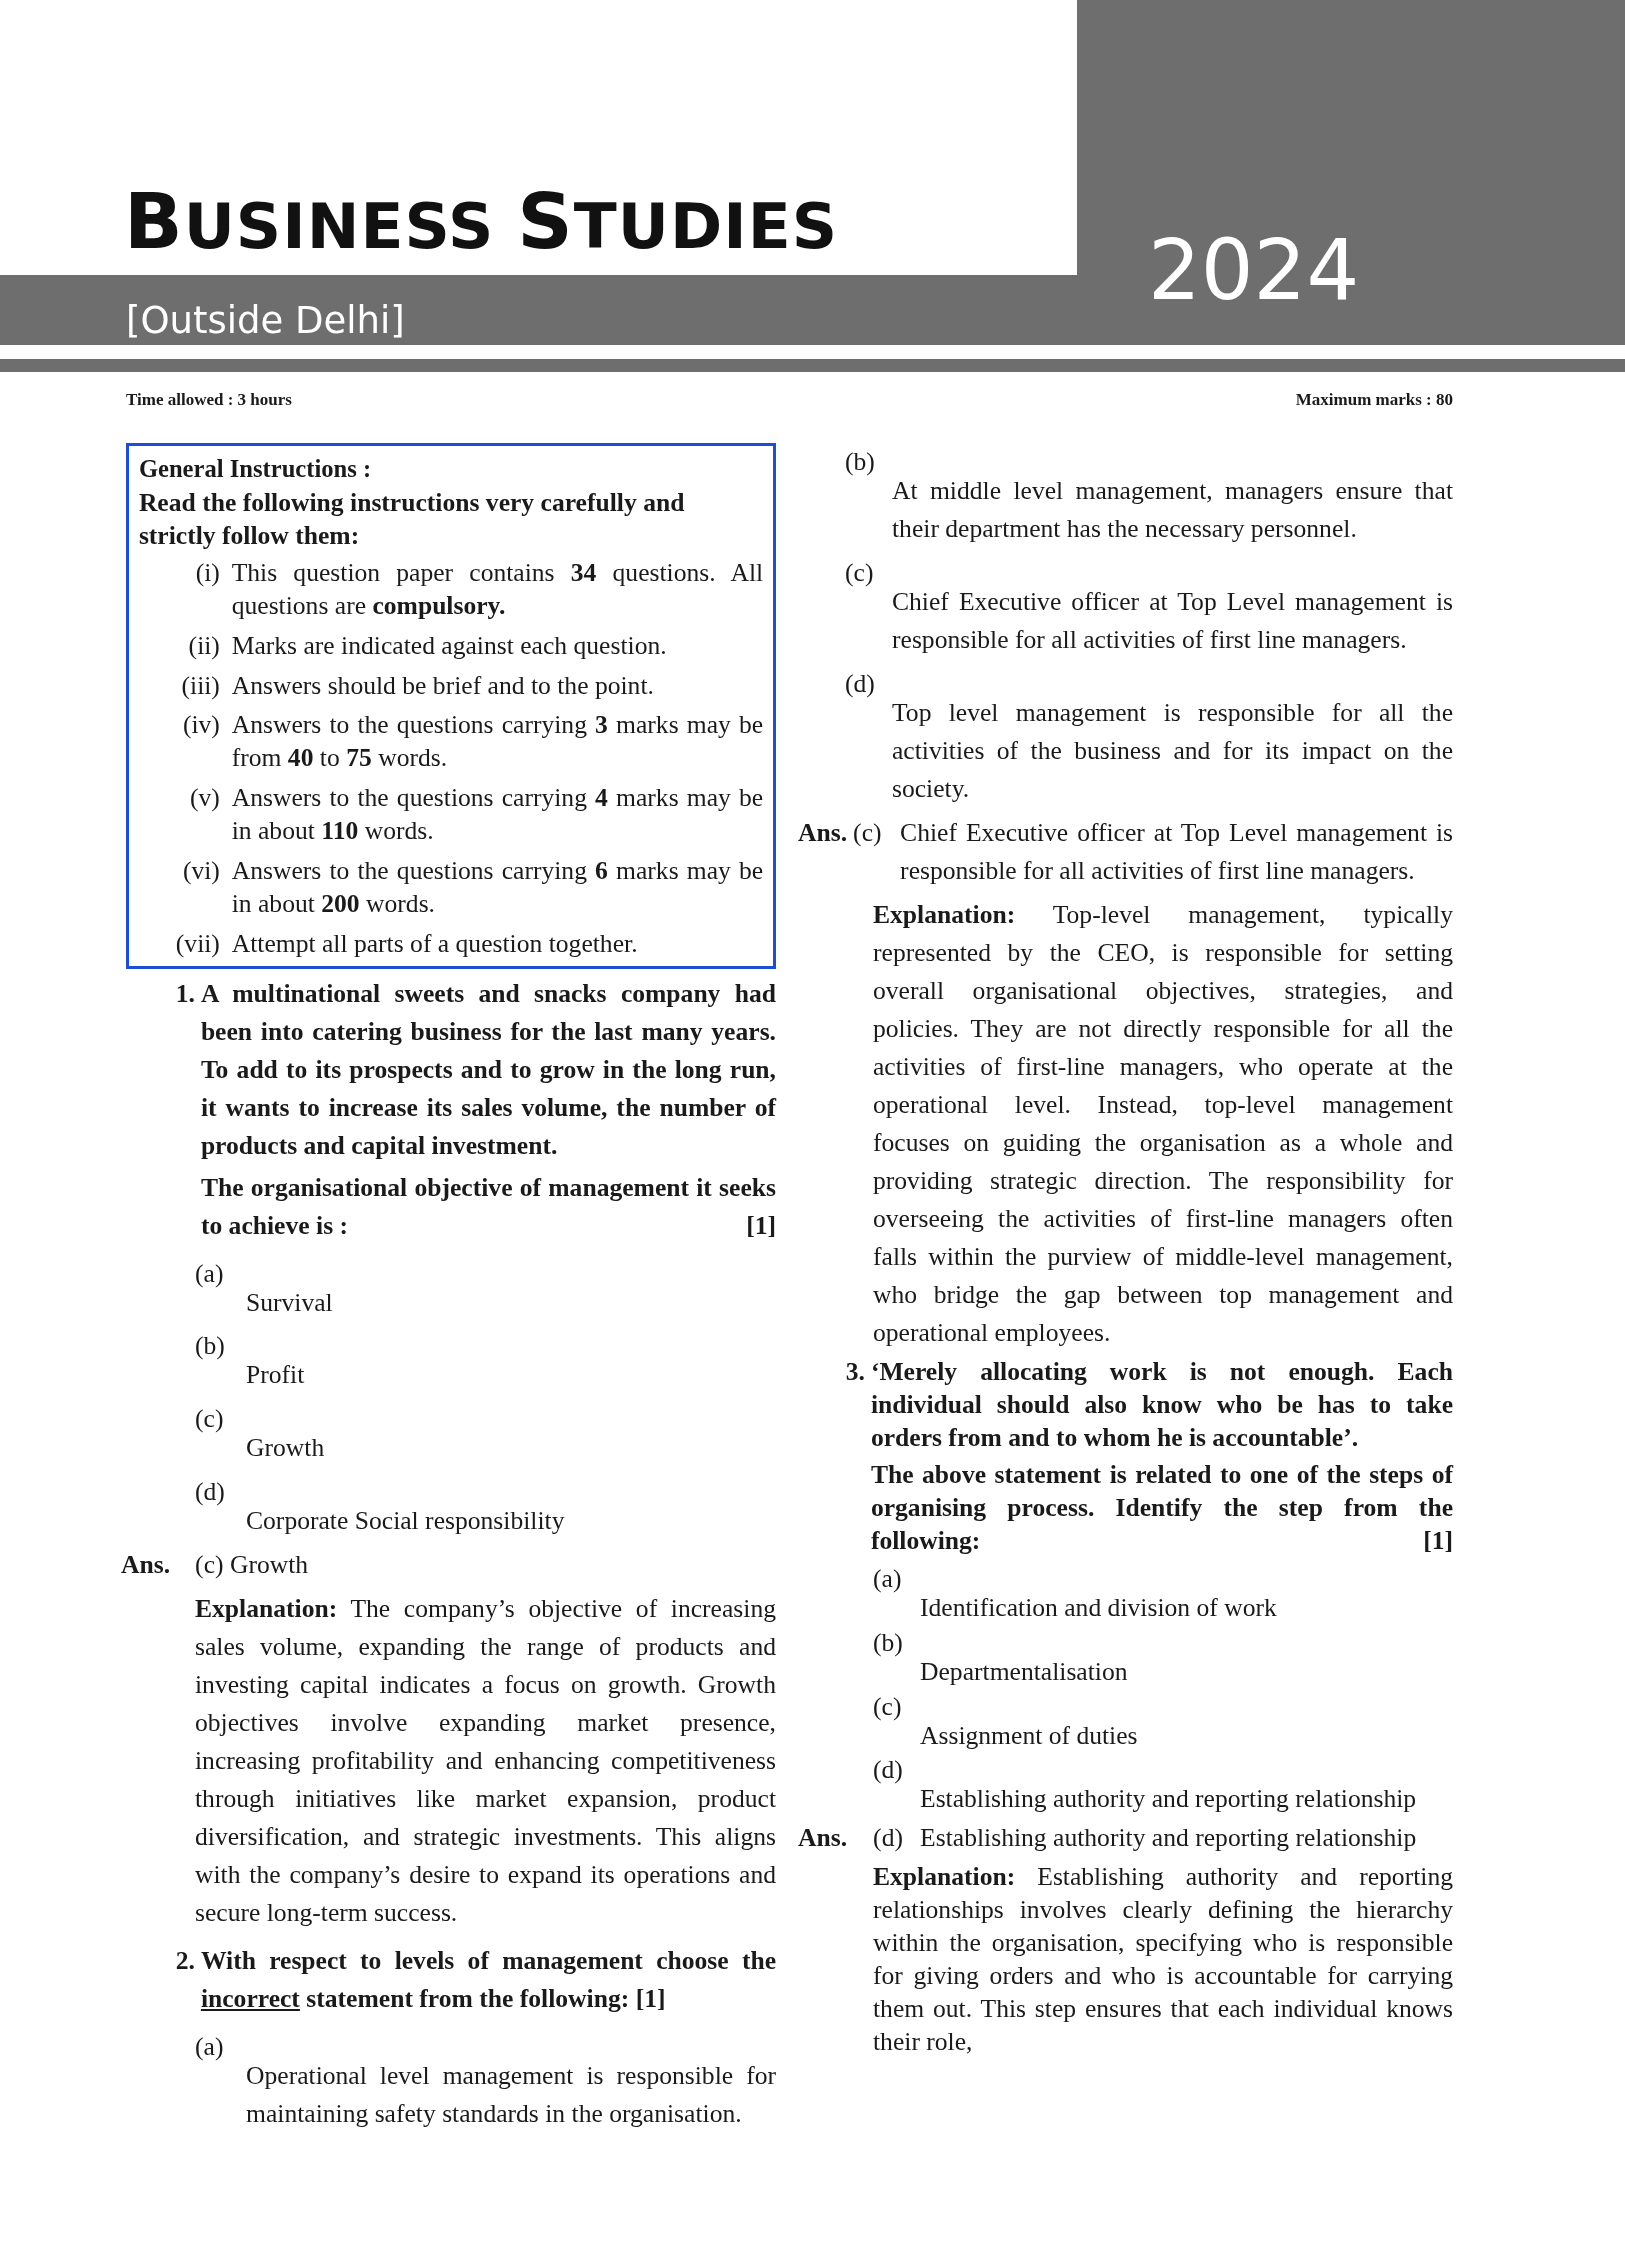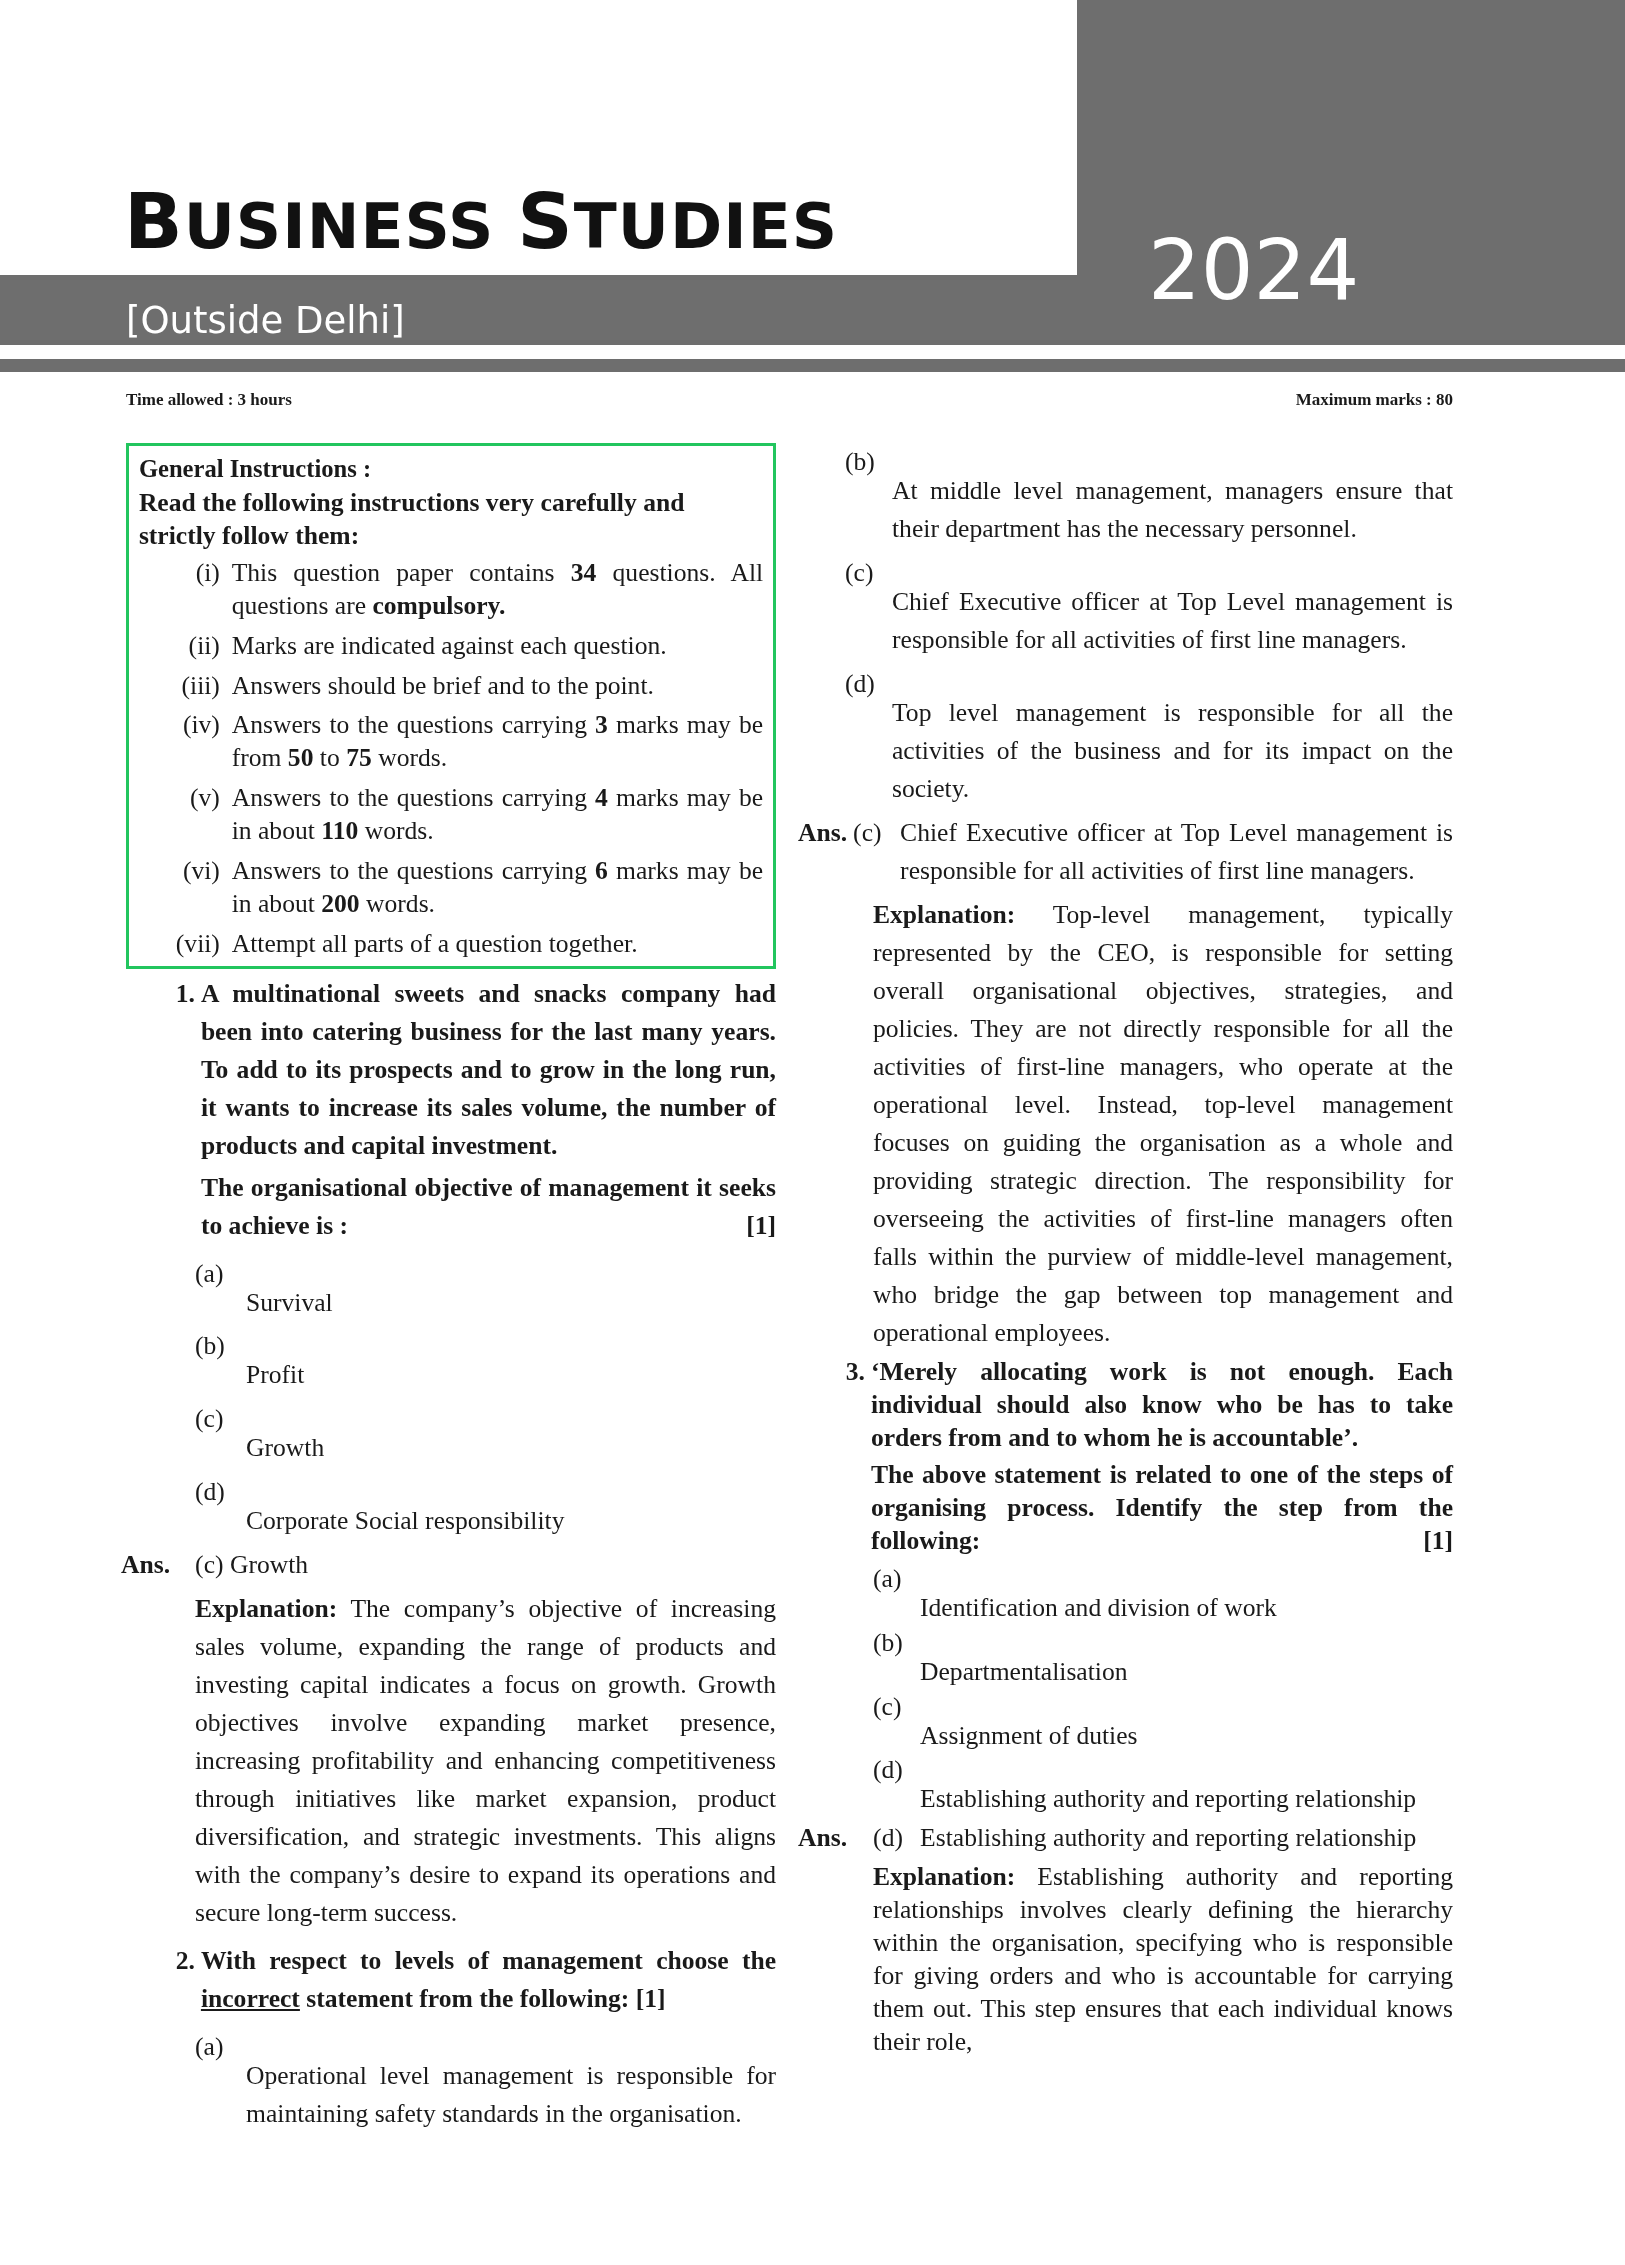--- a/index.html
+++ b/index.html
@@ -14,21 +14,21 @@
   .subtitle { position:absolute; left:126px; top:299px; font-family:"DejaVu Sans", sans-serif; font-size:37px;
               color:#ffffff; line-height:1.2; white-space:nowrap; }
   .year { position:absolute; left:1148px; top:229px; font-family:"DejaVu Sans", sans-serif; font-size:83px;
           color:#ffffff; font-weight:500; line-height:1; }
   .meta { position:absolute; top:390px; font-size:17px; font-weight:bold; }
   .meta.left { left:126px; }
   .meta.right { right:172px; }
   .col { position:absolute; top:443px; font-size:25.6px; line-height:38px; }
   .col.left { left:126px; width:650px; }
   .col.right { left:806px; width:647px; top:443px; }
-  .instr-box { border:3px solid #22c55e; padding:5.9px 9.9px 5.9px 9.9px; margin:0 0 5.9px 0; line-height:34px; }
+  .instr-box { border:3px solid #1d4ed8; padding:5.9px 9.9px 5.9px 9.9px; margin:0 0 5.9px 0; line-height:34px; }
   .instr-box .head { font-weight:bold; font-size:24.6px; }
   .instr-box .lead { font-weight:bold; font-size:25.6px; line-height:33px; margin-bottom:3.9px; }
   .instr-item { display:flex; margin:0 0 6.9px 0; line-height:33px; }
   .instr-item .num { width:81px; text-align:right; padding-right:11.8px; flex:none; }
   .instr-item .txt { flex:1; text-align:justify; }
   b { font-weight:bold; }
   .q { display:flex; margin-top:3.9px; }
   .q .qn { width:69px; flex:none; text-align:right; padding-right:5.9px; font-weight:bold; }
   .q .qt { flex:1; font-weight:bold; text-align:justify; }
   .q .qt p { margin:0 0 3.9px 0; }
@@ -76,21 +76,21 @@
     <div class="instr-item">
       <span class="num">(ii)</span>
       <span class="txt">Marks are indicated against each question.</span>
     </div>
     <div class="instr-item">
       <span class="num">(iii)</span>
       <span class="txt">Answers should be brief and to the point.</span>
     </div>
     <div class="instr-item">
       <span class="num">(iv)</span>
-      <span class="txt"><span>Answers to the questions carrying </span><b>3</b><span> marks may be from </span><b>50</b><span> to </span><b>75</b><span> words.</span></span>
+      <span class="txt"><span>Answers to the questions carrying </span><b>3</b><span> marks may be from </span><b>40</b><span> to </span><b>75</b><span> words.</span></span>
     </div>
     <div class="instr-item">
       <span class="num">(v)</span>
       <span class="txt"><span>Answers to the questions carrying </span><b>4</b><span> marks may be in about </span><b>110</b><span> words.</span></span>
     </div>
     <div class="instr-item">
       <span class="num">(vi)</span>
       <span class="txt"><span>Answers to the questions carrying </span><b>6</b><span> marks may be in about </span><b>200</b><span> words.</span></span>
     </div>
     <div class="instr-item" style="margin-bottom:0">

